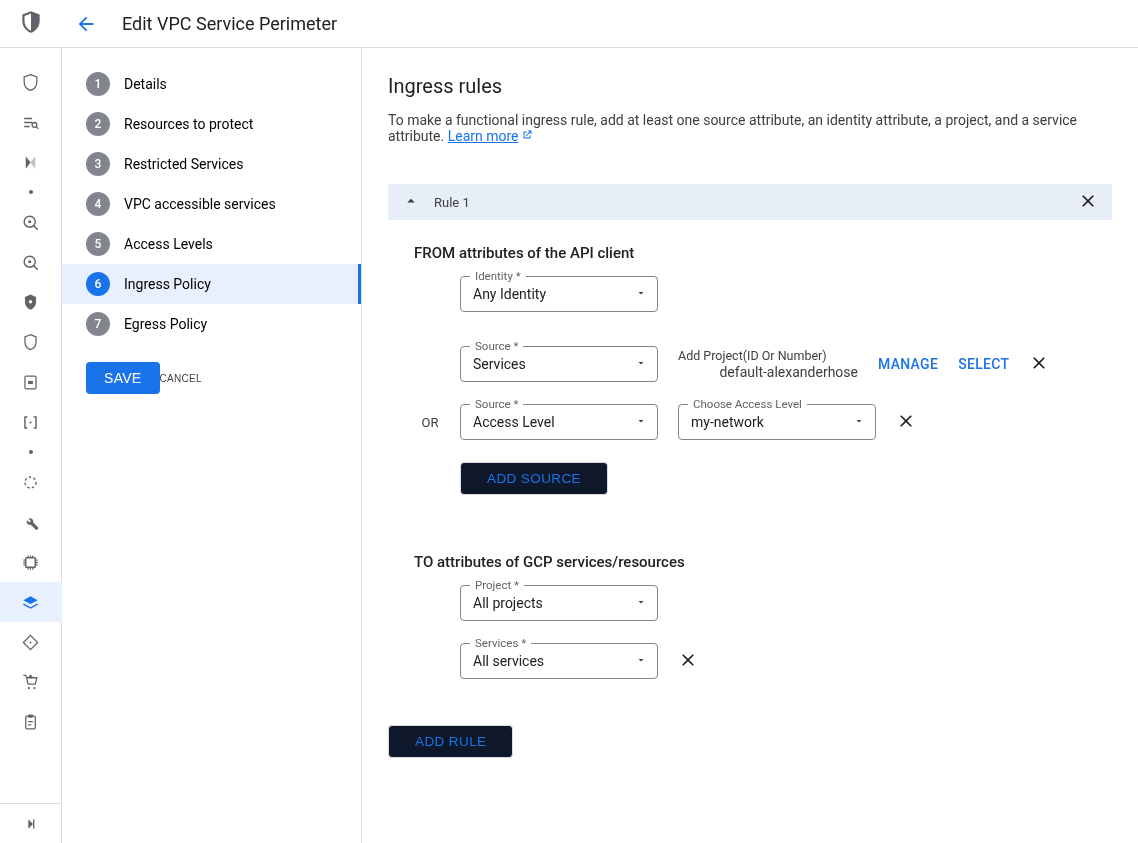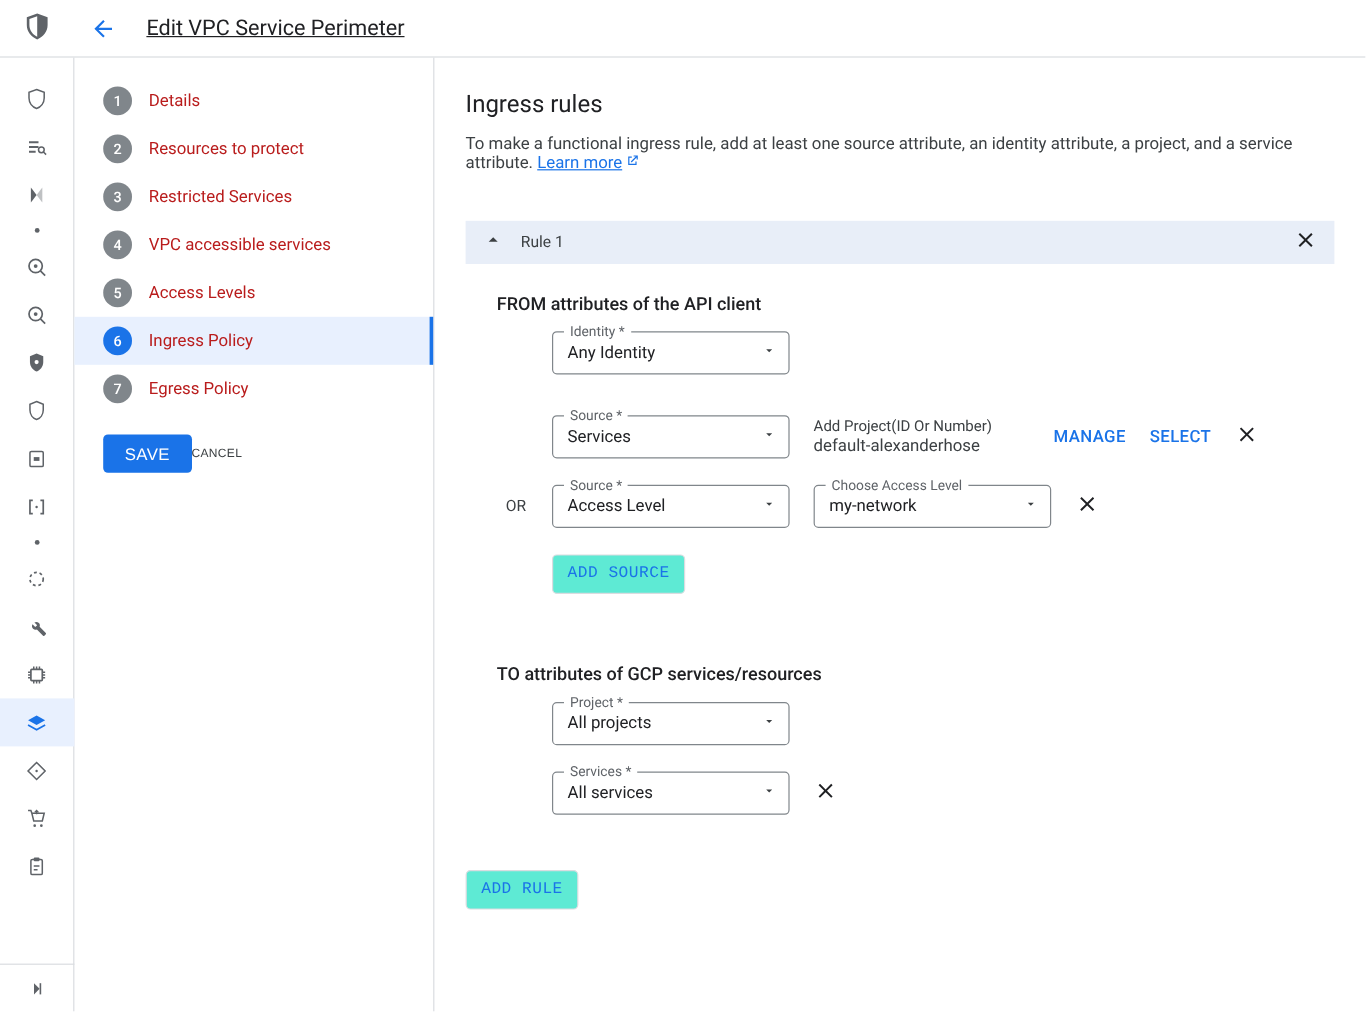--- a/index.html
+++ b/index.html
@@ -38,21 +38,20 @@
       align-items: center;
       justify-content: center;
       cursor: pointer;
     }
     .back-btn svg { width: 22px; height: 22px; fill: #1a73e8; }
     .page-title {
       font-size: 18px;
       color: #202124;
       font-weight: 400;
       margin-left: 12px;
-      text-decoration: underline;
     }
     .body-area {
       display: flex;
       flex: 1;
       min-height: 0;
     }
     .nav-rail {
       width: 62px;
       border-right: 1px solid #dadce0;
       display: flex;
@@ -108,21 +107,21 @@
       background: #e8f0fe;
       border-right: 3px solid #1a73e8;
     }
     .step-badge {
       width: 24px; height: 24px; border-radius: 50%;
       background: #80868b; color: #fff;
       display: flex; align-items: center; justify-content: center;
       font-size: 12px; font-weight: 500;
     }
     .step-item.active .step-badge { background: #1a73e8; }
-    .step-label { font-size: 14px; color: #b91c1c; }
+    .step-label { font-size: 14px; color: #000000; }
     .step-actions {
       display: flex; align-items: center;
       padding: 18px 24px;
     }
     .btn-primary {
       background: #1a73e8; color: #fff; border: none;
       padding: 8px 18px; border-radius: 4px;
       font-weight: 500; font-size: 14px; cursor: pointer;
       letter-spacing: 0.3px;
     }
@@ -191,34 +190,33 @@
     .select-box .dd svg { width: 12px; height: 12px; fill: #3c4043; }
 
     .row { display: flex; align-items: center; gap: 20px; margin-bottom: 22px; }
     .or-label { font-size: 13px; color: #3c4043; font-weight: 400; width: 28px; text-align: center; margin-left: -44px; margin-right: -4px; }
 
     .add-link-input {
       display: flex; flex-direction: column; gap: 1px;
       min-width: 180px;
     }
     .add-link-input .hint { font-size: 12.5px; color: #3c4043; }
-    .add-link-input .val { font-size: 14px; color: #3c4043; border-bottom: 1px solid transparent; }
+    .add-link-input .val { font-size: 14px; color: #3c4043; border-bottom: 1px solid transparent; text-align: right; }
 
     .link-btn {
       color: #1a73e8; font-size: 14px; font-weight: 500; letter-spacing: 0.3px; cursor: pointer;
     }
     .icon-btn { cursor: pointer; color: #202124; }
     .icon-btn svg { width: 20px; height: 20px; fill: currentColor; }
 
     .btn-outline {
-      border: 1px solid #dadce0; background: #5eead4;
+      border: 1px solid #dadce0; background: #0f172a;
       color: #1a73e8; font-weight: 500; letter-spacing: 0.4px;
-      padding: 8px 12px; border-radius: 4px; font-size: 13.5px;
+      padding: 8px 26px; border-radius: 4px; font-size: 13.5px;
       cursor: pointer;
-      font-family: Liberation Mono, monospace;
     }
     .spacer-24 { height: 24px; }
     .spacer-12 { height: 12px; }
   </style>
 </head>
 <body>
 
 <div class="app">
   <div class="top-bar">
     <div class="top-icon-area">

